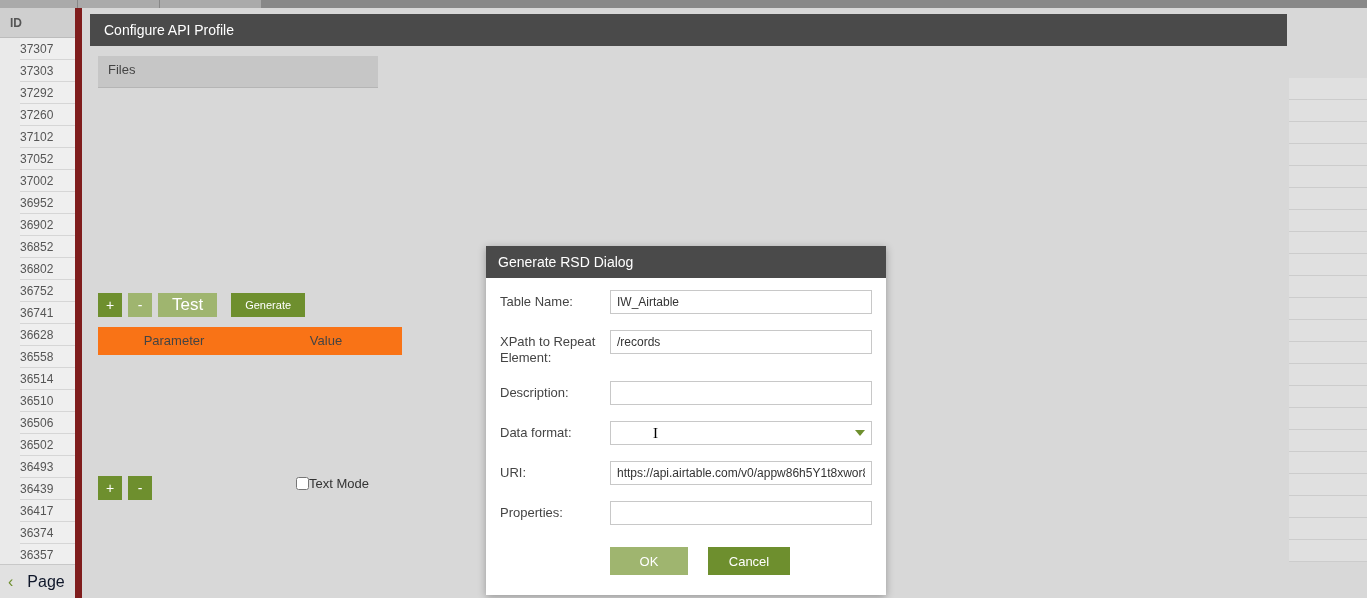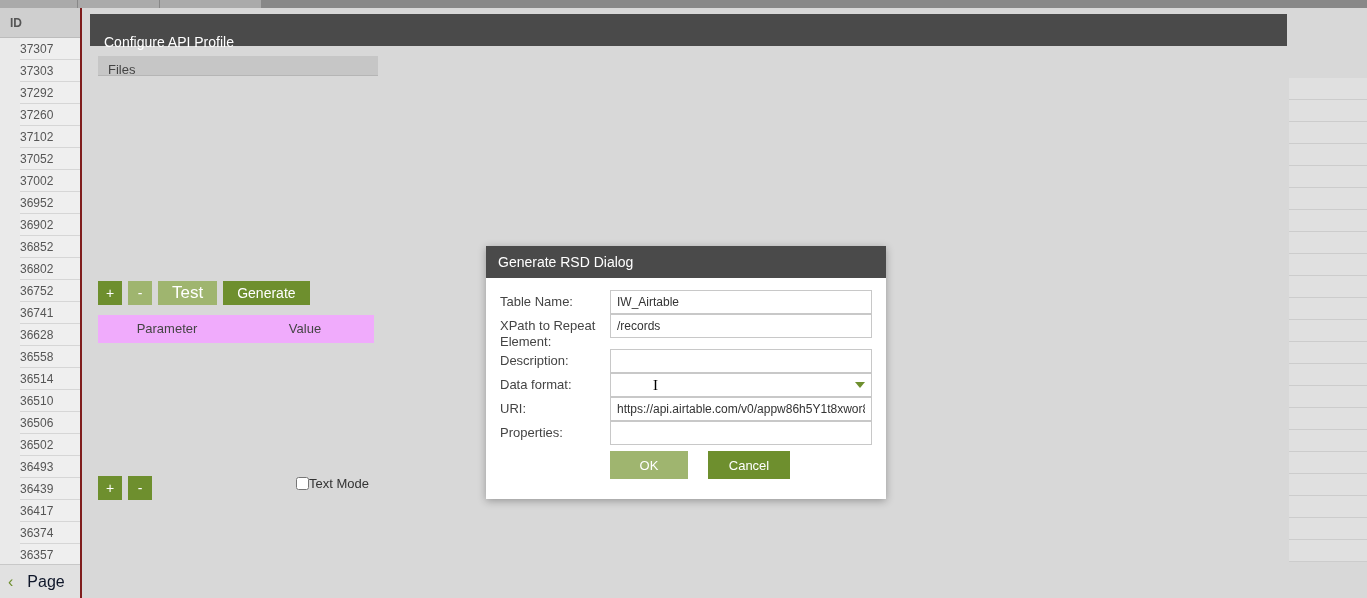--- a/index.html
+++ b/index.html
@@ -28,21 +28,21 @@
     display: flex;
     height: calc(100% - 8px);
     position: relative;
   }
 
   .id-column {
     width: 82px;
     background: #eaeaea;
     display: flex;
     flex-direction: column;
-    border-right: 2px solid #7f1d1d;
+    border-right: 7px solid #7f1d1d;
   }
   .id-header {
     background: #cfcfcf;
     height: 30px;
     line-height: 30px;
     padding-left: 10px;
     font-weight: 600;
     font-size: 12px;
     color: #555;
     border-bottom: 1px solid #bcbcbc;
@@ -87,29 +87,29 @@
     flex: 1;
     position: relative;
     background: #d8d8d8;
   }
 
   .panel-header {
     background: #4a4a4a;
     color: #fff;
     height: 32px;
     line-height: 32px;
-    padding: 12px 14px;
+    padding: 0 14px;
     font-size: 14px;
     margin: 6px 80px 0 8px;
   }
 
   .files-box {
     margin: 10px 0 0 16px;
     width: 280px;
-    height: 20px;
+    height: 32px;
     line-height: 28px;
     background: #c6c6c6;
     padding: 0 10px;
     color: #444;
     font-size: 13px;
     border-bottom: 1px solid #b5b5b5;
   }
 
   .toolbar-row {
     margin: 205px 0 0 16px;
@@ -138,29 +138,30 @@
     border: none;
     font-size: 17px;
     cursor: pointer;
   }
   .btn-gen {
     background: #6e8f2e;
     color: #fff;
     padding: 0 14px;
     height: 24px;
     border: none;
-    font-size: 14px;
-    cursor: pointer;
+    font-size: 11px;
+    cursor: pointer;
+    margin-left: 8px;
   }
 
   .param-header {
     margin: 10px 0 0 16px;
-    width: 276px;
+    width: 304px;
     height: 28px;
-    background: #f0abfc;
+    background: #f97316;
     display: flex;
     color: #444;
     font-size: 13px;
   }
   .param-header .col1 { width: 50%; text-align: center; line-height: 28px; }
   .param-header .col2 { width: 50%; text-align: center; line-height: 28px; }
 
   .lower-toolbar {
     position: absolute;
     left: 16px;
@@ -207,20 +208,21 @@
     line-height: 32px;
     padding: 0 12px;
     font-size: 14px;
   }
   .dialog-body {
     padding: 12px 14px 4px 14px;
   }
   .form-row {
     display: flex;
     align-items: flex-start;
+    margin-bottom: 16px;
   }
   .form-label {
     width: 110px;
     font-size: 13px;
     color: #444;
     padding-top: 4px;
     line-height: 1.2;
   }
   .form-input {
     flex: 1;

